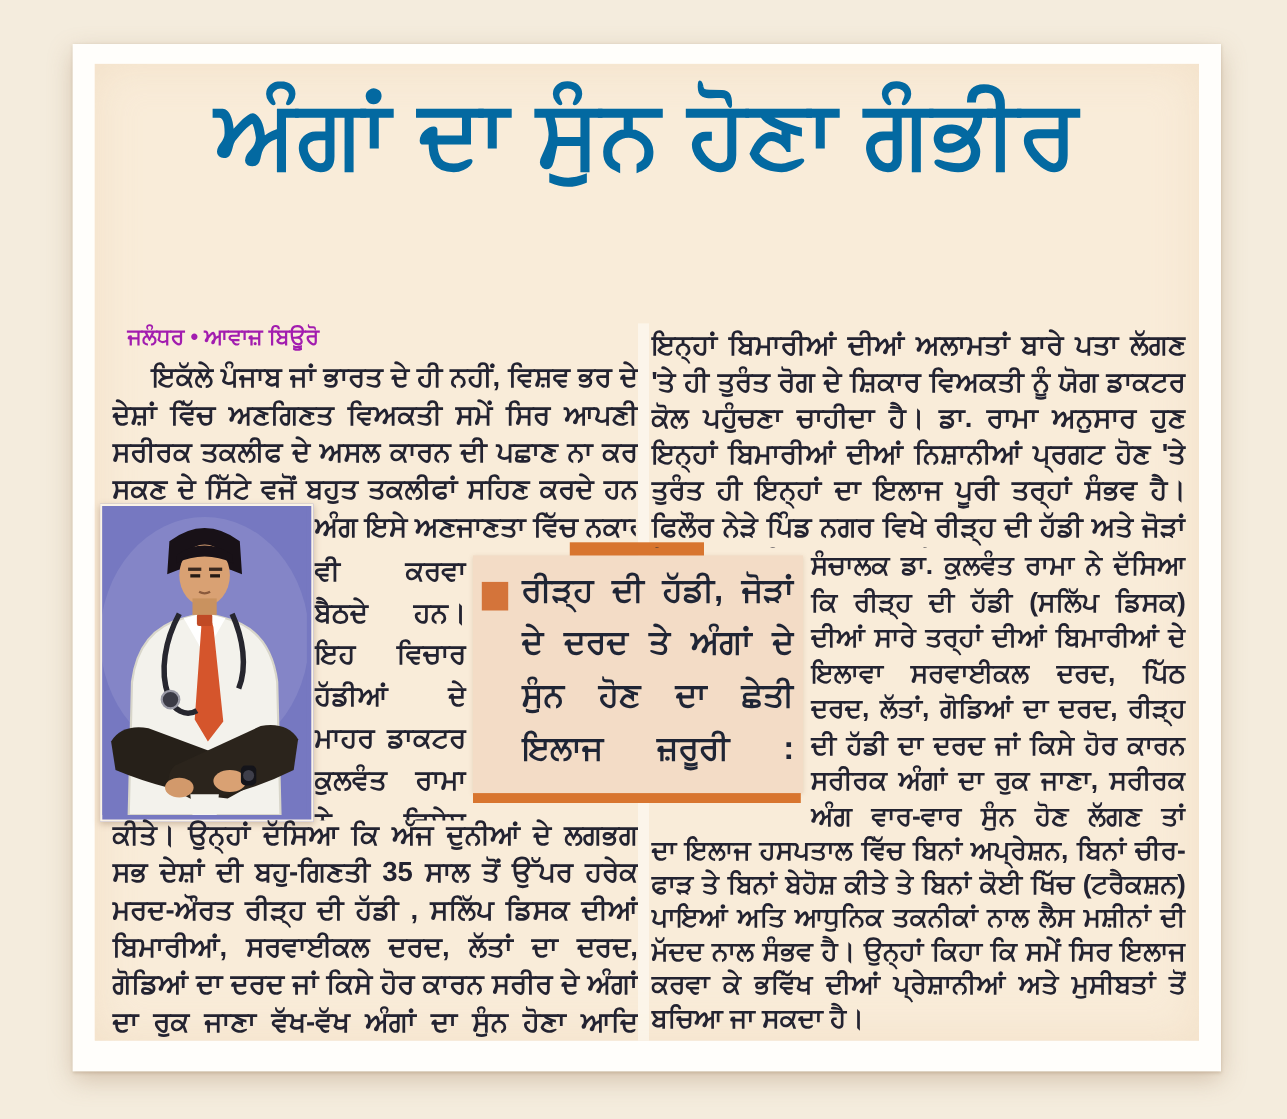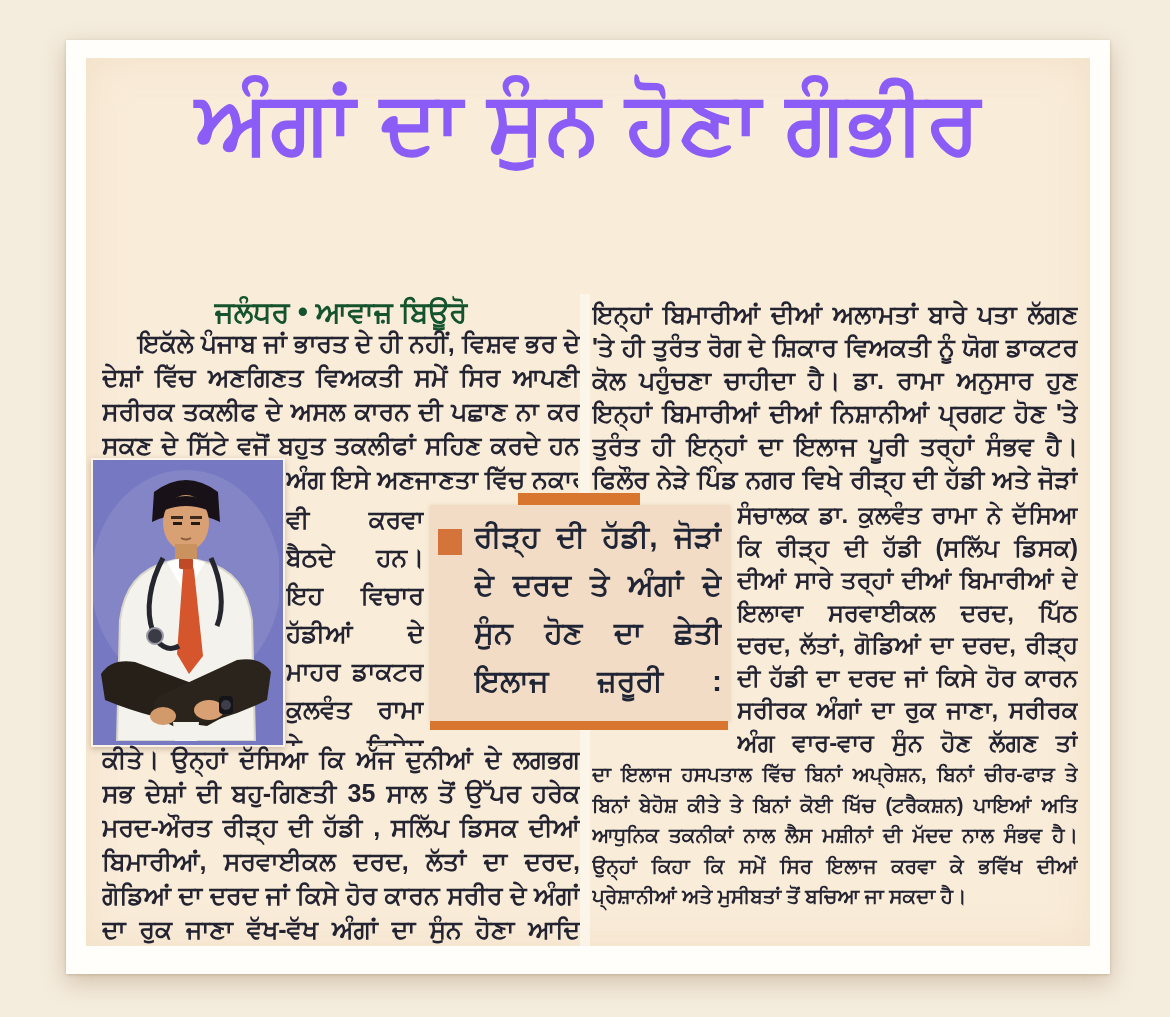--- a/index.html
+++ b/index.html
@@ -15,37 +15,37 @@
   }
   .content{
     position:absolute;left:20px;top:18px;right:20px;bottom:28px;
     background:#f9ecd9;
     box-shadow:inset 0 0 40px rgba(235,210,180,.45);
   }
   .abs{position:absolute;}
   .headline{
     left:6px;top:8px;width:992px;height:232px;
     display:flex;flex-direction:column;align-items:center;justify-content:flex-start;
-    color:#8b5cf6;font-weight:800;text-align:center;
+    color:#0369a1;font-weight:800;text-align:center;
   }
   .headline .h-line{font-size:86px;line-height:112px;white-space:nowrap;letter-spacing:1px;}
   .byline{
     left:30px;top:238px;width:450px;height:32px;
-    font-size:29px;font-weight:800;color:#14532d;text-align:center;white-space:nowrap;
+    font-size:20px;font-weight:800;color:#a21caf;white-space:nowrap;
   }
   .bodytxt{
     color:#232331;font-weight:700;text-align:justify;overflow:hidden;
   }
   .intro{left:16px;top:268px;width:478px;height:138px;font-size:25px;line-height:34px;text-indent:36px;}
   .wrap-line{left:200px;top:404px;width:292px;height:36px;font-size:25px;line-height:34px;white-space:nowrap;text-align:left;}
   .beside-photo{left:200px;top:442px;width:138px;height:246px;font-size:25px;line-height:38px;}
   .left-bottom{left:16px;top:684px;width:478px;height:206px;font-size:25px;line-height:34px;}
   .right-top{left:506px;top:240px;width:486px;height:200px;font-size:25px;line-height:33px;}
   .right-wrap{left:651px;top:441px;width:341px;height:262px;font-size:24px;line-height:32.5px;}
-  .right-bottom{left:506px;top:701px;width:486px;height:186px;font-size:20px;line-height:30.5px;}
+  .right-bottom{left:506px;top:701px;width:486px;height:186px;font-size:24px;line-height:30.5px;}
   .gutter{
     left:494px;top:236px;width:10px;height:652px;
     background:rgba(255,253,247,.55);
   }
   .photo-frame{
     left:5px;top:400px;width:190px;height:285px;
     background:#7678c1;border:2px solid #fbf3e6;
     box-shadow:0 2px 6px rgba(120,90,60,.35);
   }
   .pullquote{

